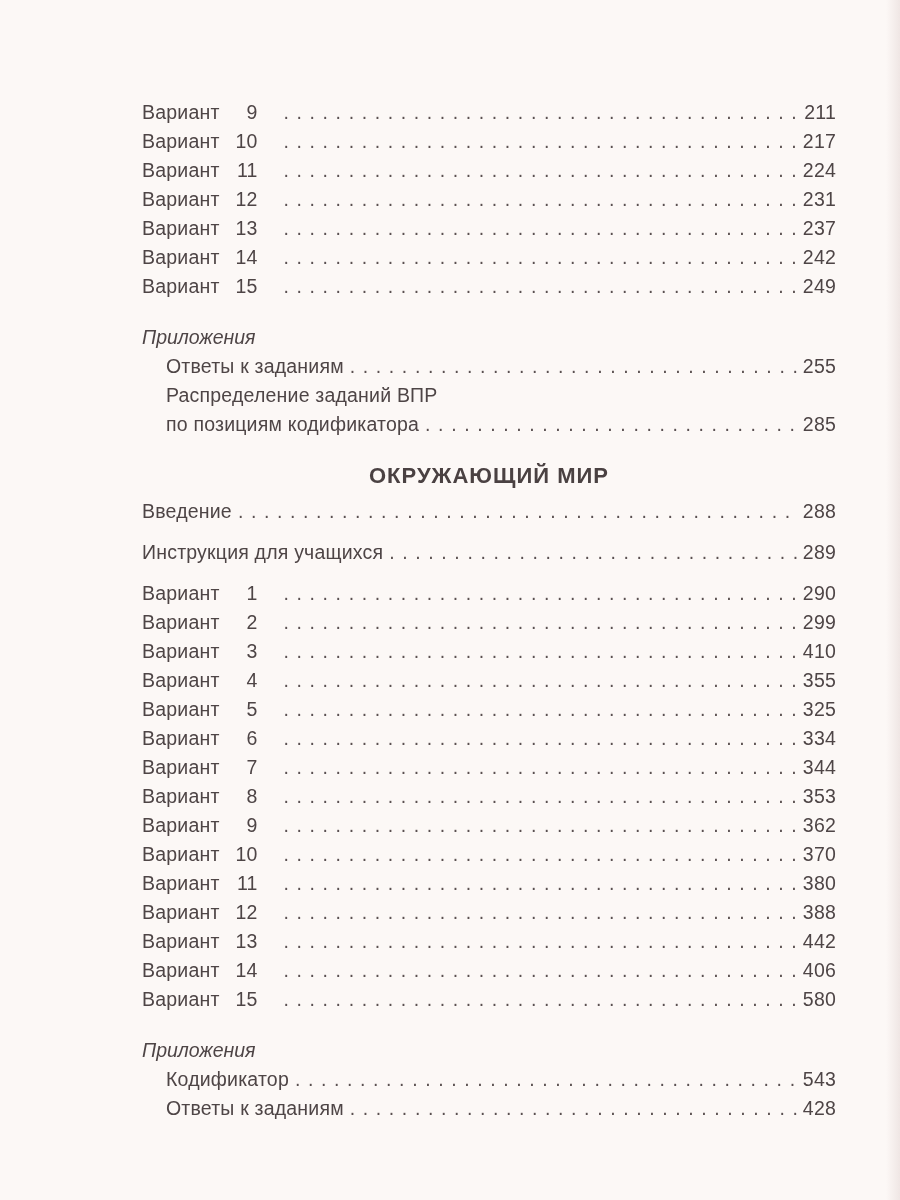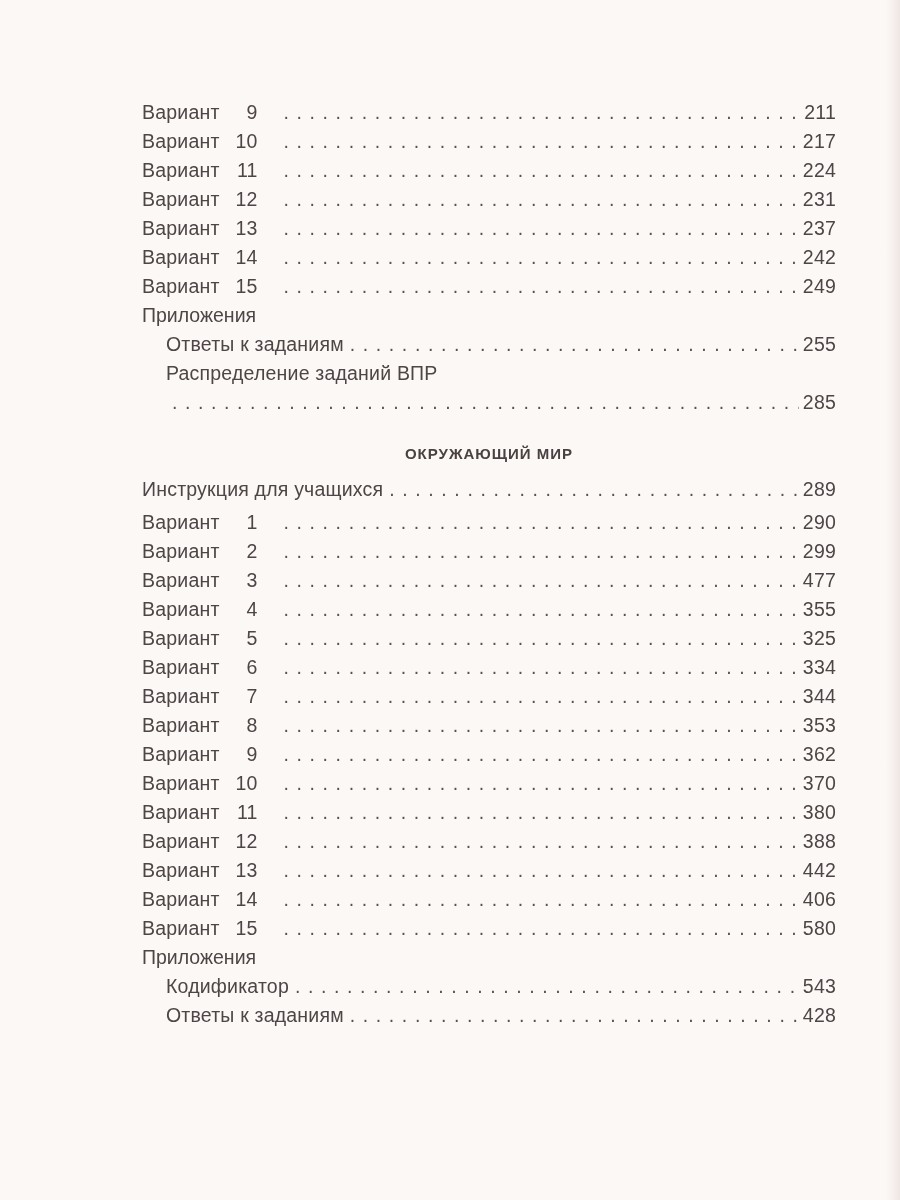--- a/index.html
+++ b/index.html
@@ -24,24 +24,24 @@
   .row .vnum { display: inline-block; width: 38px; text-align: right; margin-right: 20px; }
   .row .dots {
     flex: 1; overflow: hidden; white-space: nowrap;
     margin: 0 4px 0 6px; letter-spacing: 7.6px; color: #5a5051;
   }
   .row .dots::before {
     content: "........................................................................................................................";
   }
   .row .page-num { text-align: right; }
   .indent { padding-left: 24px; }
-  .heading-row { height: 29px; font-size: 19.5px; line-height: 29px; margin-top: 0; }
-  .gap-top { margin-top: 4px; }
+  .heading-row { height: 29px; font-size: 19.5px; line-height: 29px; margin-top: 22px; font-style: italic; }
+  .gap-top { margin-top: 12px; }
   .section-title {
-    text-align: center; font-weight: bold; font-size: 15px;
+    text-align: center; font-weight: bold; font-size: 22px;
     letter-spacing: 1px; margin: 22px 0 6px 0; height: 30px; line-height: 30px;
     color: #4a4142;
   }
   .right-edge-shadow {
     position: absolute; right: 0; top: 0; width: 14px; height: 1200px;
     background: linear-gradient(to right, rgba(240,232,230,0), #efe6e4);
   }
 </style>
 </head>
 <body>
@@ -96,26 +96,32 @@
   <div class="heading-row">Приложения</div>
   <div class="row indent">
       <span class="label">Ответы к заданиям</span>
       <span class="dots"></span>
       <span class="page-num">255</span>
     </div>
   <div class="row indent">
       <span class="label">Распределение заданий ВПР</span>
     </div>
   <div class="row indent">
+      <span class="label">по позициям кодификатора</span>
       <span class="dots"></span>
       <span class="page-num">285</span>
     </div>
 
   <div class="section-title">ОКРУЖАЮЩИЙ МИР</div>
 
+  <div class="row">
+      <span class="label">Введение</span>
+      <span class="dots"></span>
+      <span class="page-num">288</span>
+    </div>
   <div class="row gap-top">
       <span class="label">Инструкция для учащихся</span>
       <span class="dots"></span>
       <span class="page-num">289</span>
     </div>
 
   <div class="gap-top">
     <div class="row">
         <span class="label">Вариант</span>
         <span class="vnum">1</span>
@@ -125,21 +131,21 @@
     <div class="row">
         <span class="label">Вариант</span>
         <span class="vnum">2</span>
         <span class="dots"></span>
         <span class="page-num">299</span>
       </div>
     <div class="row">
         <span class="label">Вариант</span>
         <span class="vnum">3</span>
         <span class="dots"></span>
-        <span class="page-num">477</span>
+        <span class="page-num">410</span>
       </div>
     <div class="row">
         <span class="label">Вариант</span>
         <span class="vnum">4</span>
         <span class="dots"></span>
         <span class="page-num">355</span>
       </div>
     <div class="row">
         <span class="label">Вариант</span>
         <span class="vnum">5</span>

